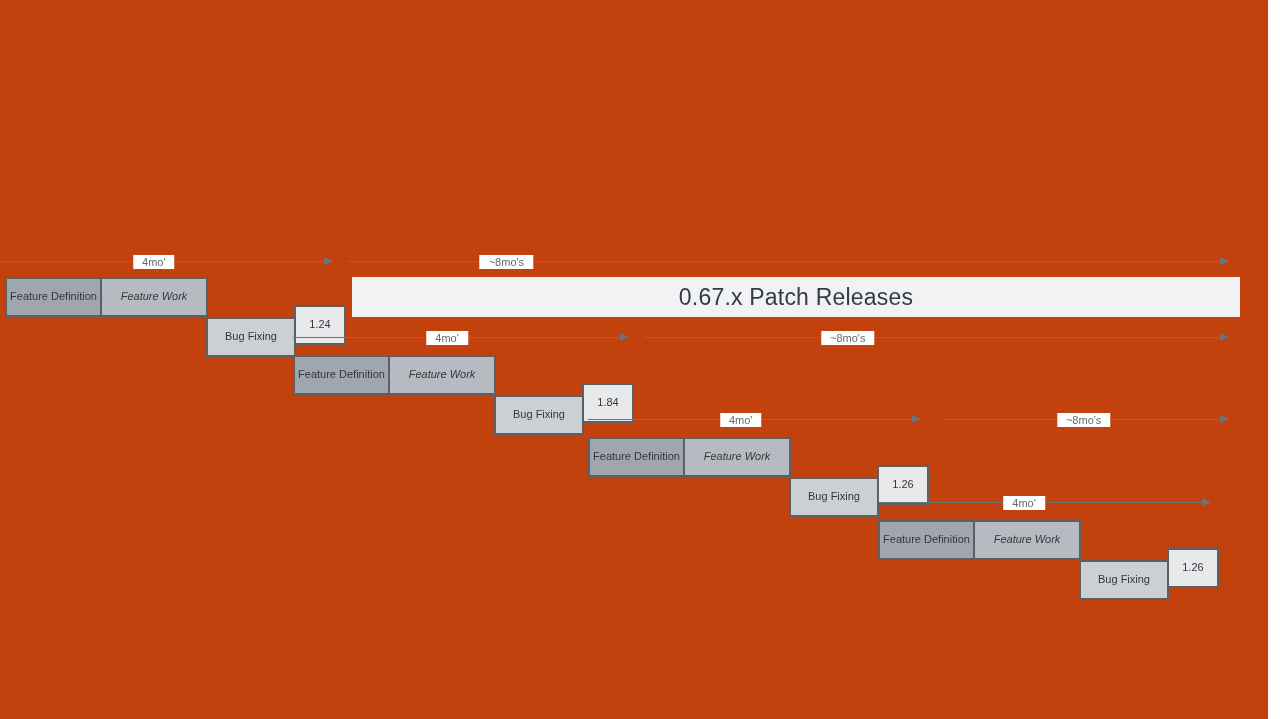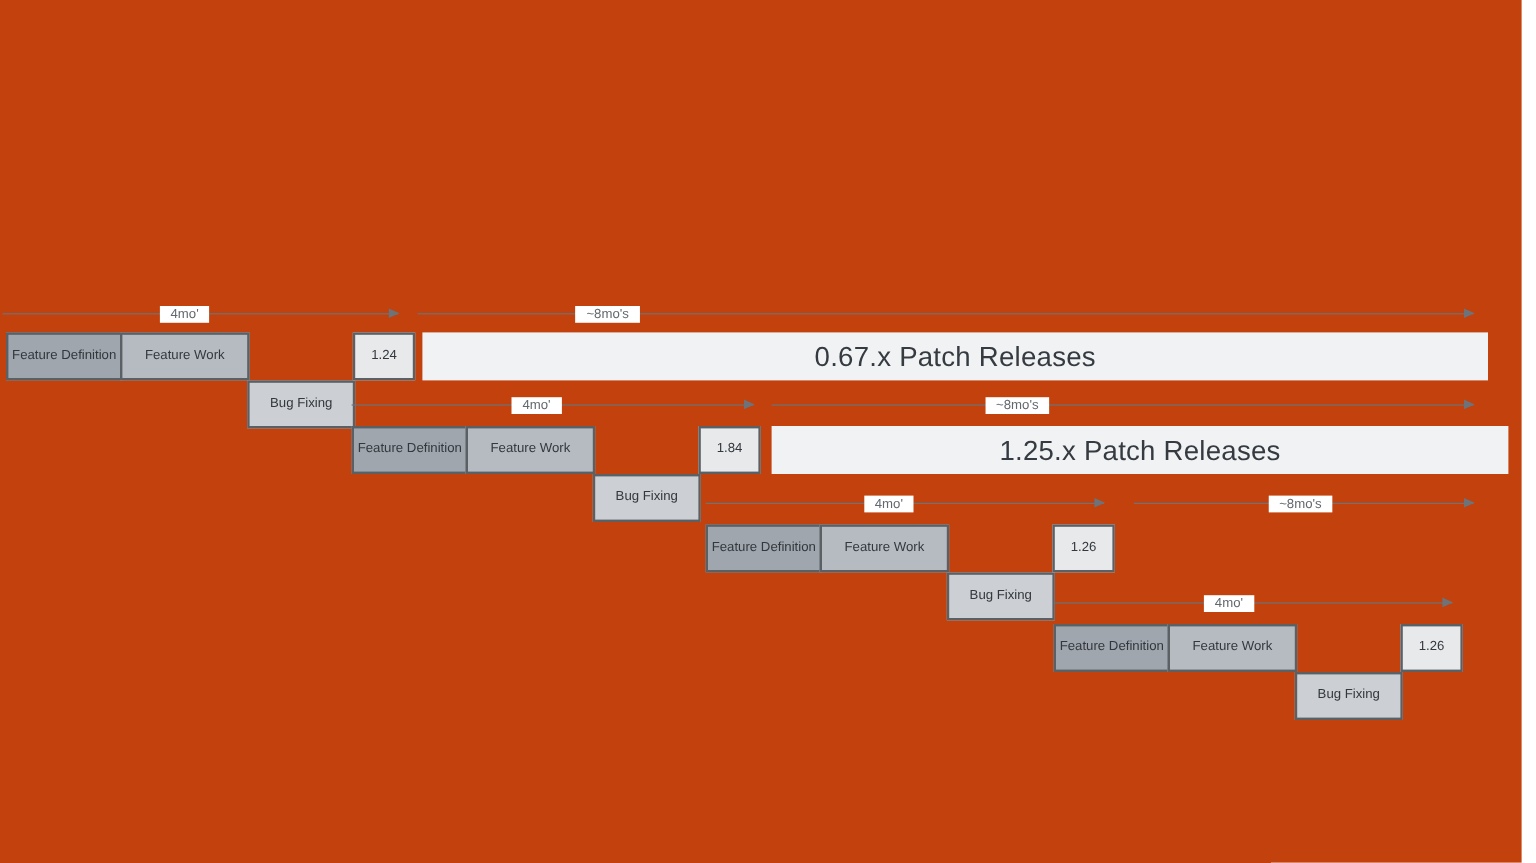--- a/index.html
+++ b/index.html
@@ -59,23 +59,23 @@
     display: flex;
     align-items: center;
     justify-content: center;
     text-align: center;
     font-size: 11px;
     line-height: 1.25;
     color: #33383d;
   }
   .stage + .stage { margin-left: -2px; }
   .stage.fd  { width: 97px;  background: #9fa6ae; }
-  .stage.fw  { width: 108px; background: #b5bbc1; }
+  .stage.fw  { width: 108px; background: #b5bbc1; font-style: italic; }
   .stage.bf  { width: 90px;  background: #ccd0d4; margin-top: 40px; }
-  .stage.ver { width: 52px;  background: #e7e9eb; }
+  .stage.ver { width: 52px;  background: #e7e9eb; margin-top: 28px; }
 
   
   .patchbar {
     position: absolute;
     height: 40px;
     background: #f1f2f4;
     display: flex;
     align-items: center;
     justify-content: center;
     font-size: 23px;
@@ -108,21 +108,20 @@
   </div>
   <div class="arrow" style="left:643px; top:337px; width:585px;">
     <span class="arrow-label" style="left:35%;">~8mo's</span>
   </div>
   <div class="stages" style="left:293px; top:355px;">
     <div class="stage fd">Feature Definition</div>
     <div class="stage fw">Feature Work</div>
     <div class="stage bf">Bug Fixing</div>
     <div class="stage ver">1.84</div>
   </div>
-  <div class="patchbar" style="left:643px; top:355px; width:614px;">1.25.x Patch Releases</div>
 
   <div class="arrow" style="left:588px; top:419px; width:332px;">
     <span class="arrow-label" style="left:46%;">4mo'</span>
   </div>
   <div class="arrow" style="left:945px; top:419px; width:283px;">
     <span class="arrow-label" style="left:49%;">~8mo's</span>
   </div>
   <div class="stages" style="left:588px; top:437px;">
     <div class="stage fd">Feature Definition</div>
     <div class="stage fw">Feature Work</div>

